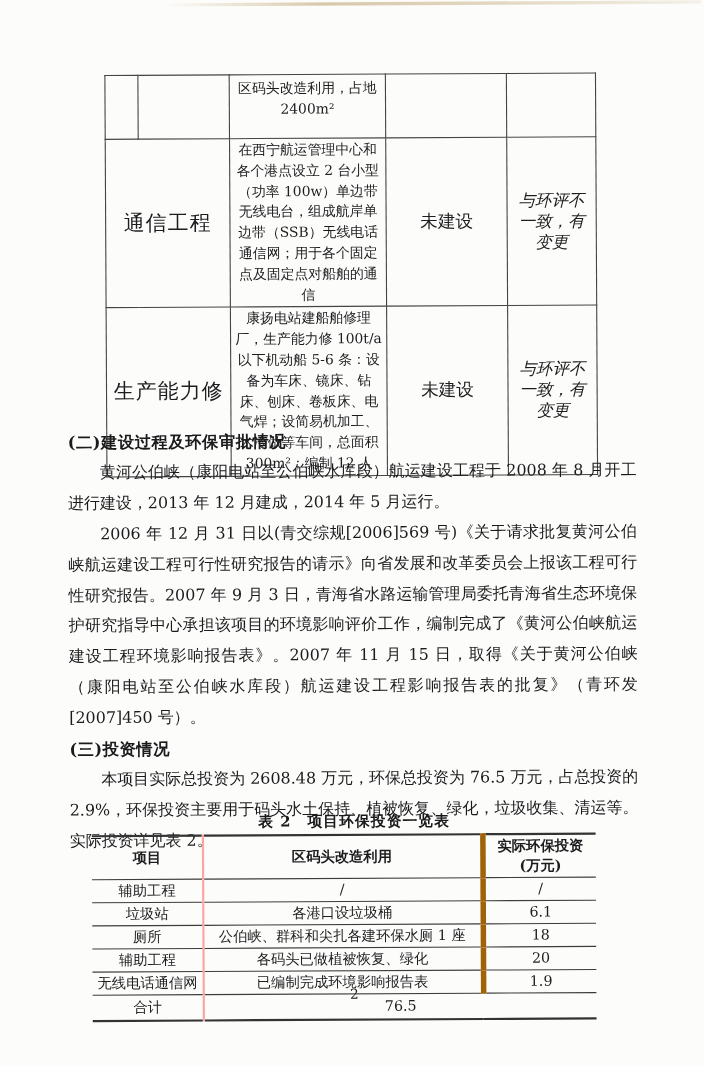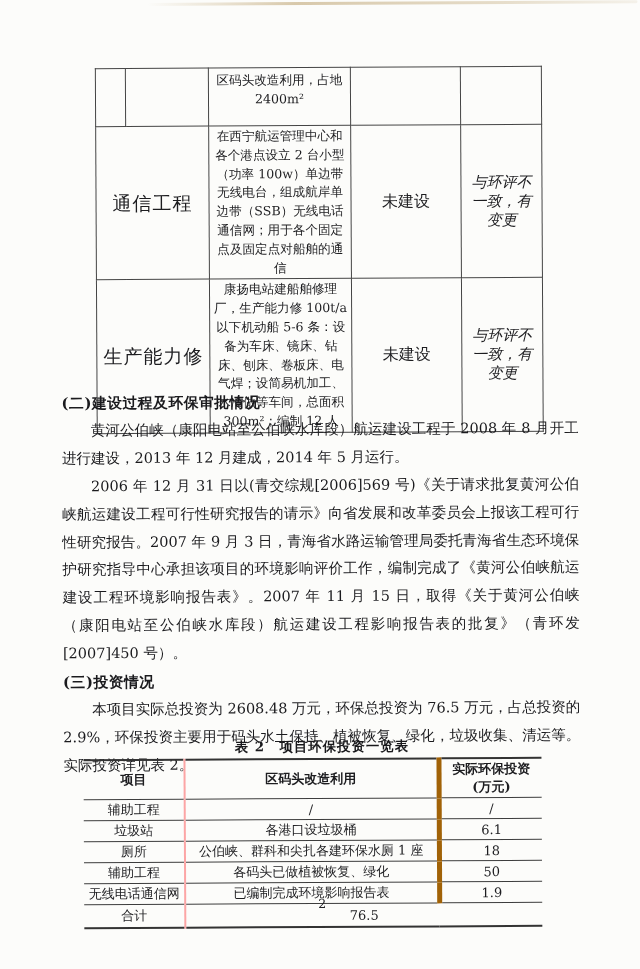--- a/index.html
+++ b/index.html
@@ -125,21 +125,21 @@
         <td class="c3">6.1</td>
       </tr>
       <tr>
         <td class="c1">厕所</td>
         <td>公伯峡、群科和尖扎各建环保水厕 1 座</td>
         <td class="c3">18</td>
       </tr>
       <tr>
         <td class="c1">辅助工程</td>
         <td>各码头已做植被恢复、绿化</td>
-        <td class="c3">50</td>
+        <td class="c3">20</td>
       </tr>
       <tr>
         <td class="c1">无线电话通信网</td>
         <td>已编制完成环境影响报告表</td>
         <td class="c3">1.9</td>
       </tr>
       <tr>
         <td class="c1" style="height:20px">合计</td>
         <td colspan="2">76.5</td>
       </tr>

